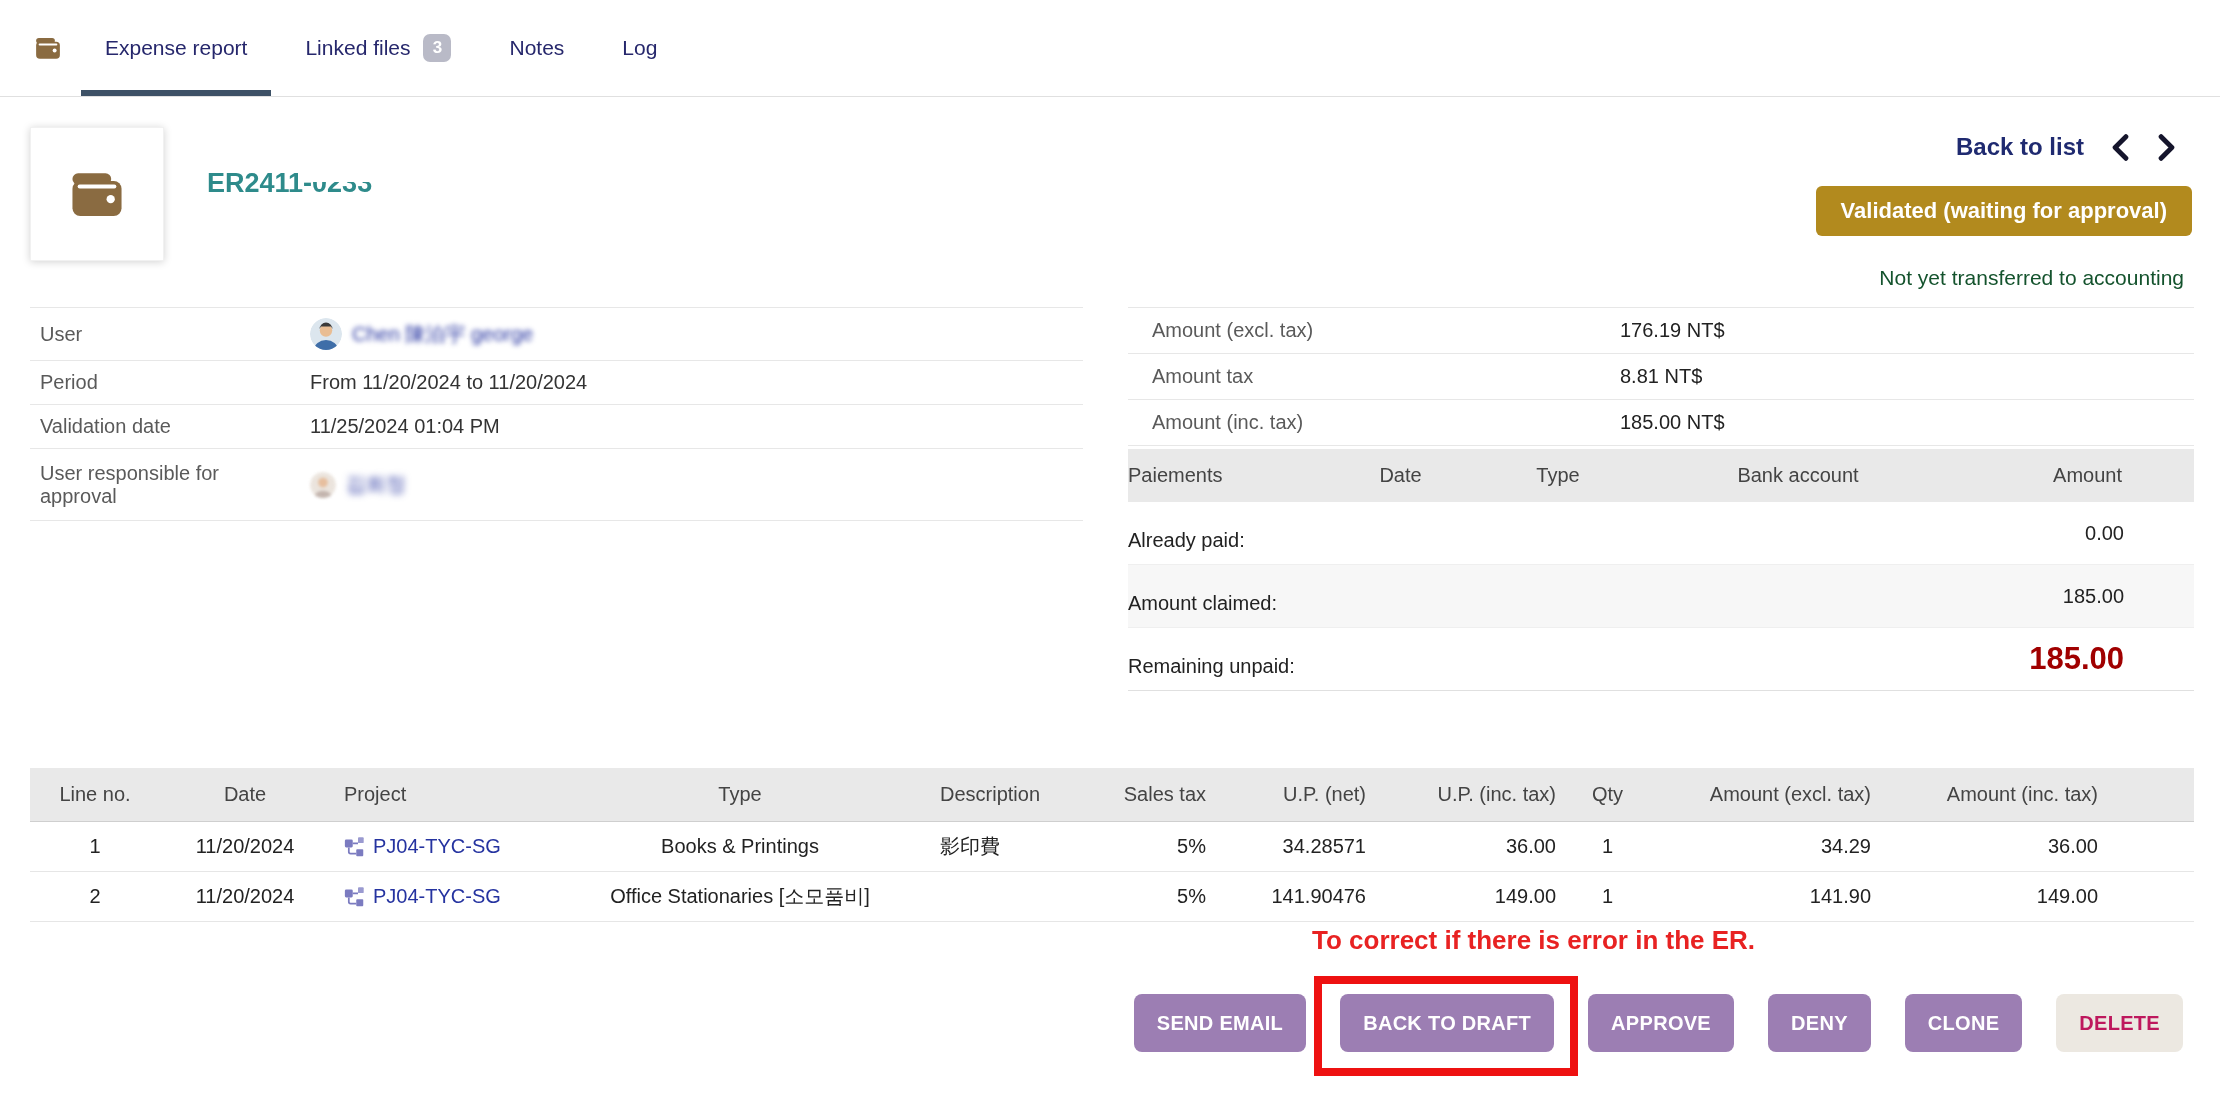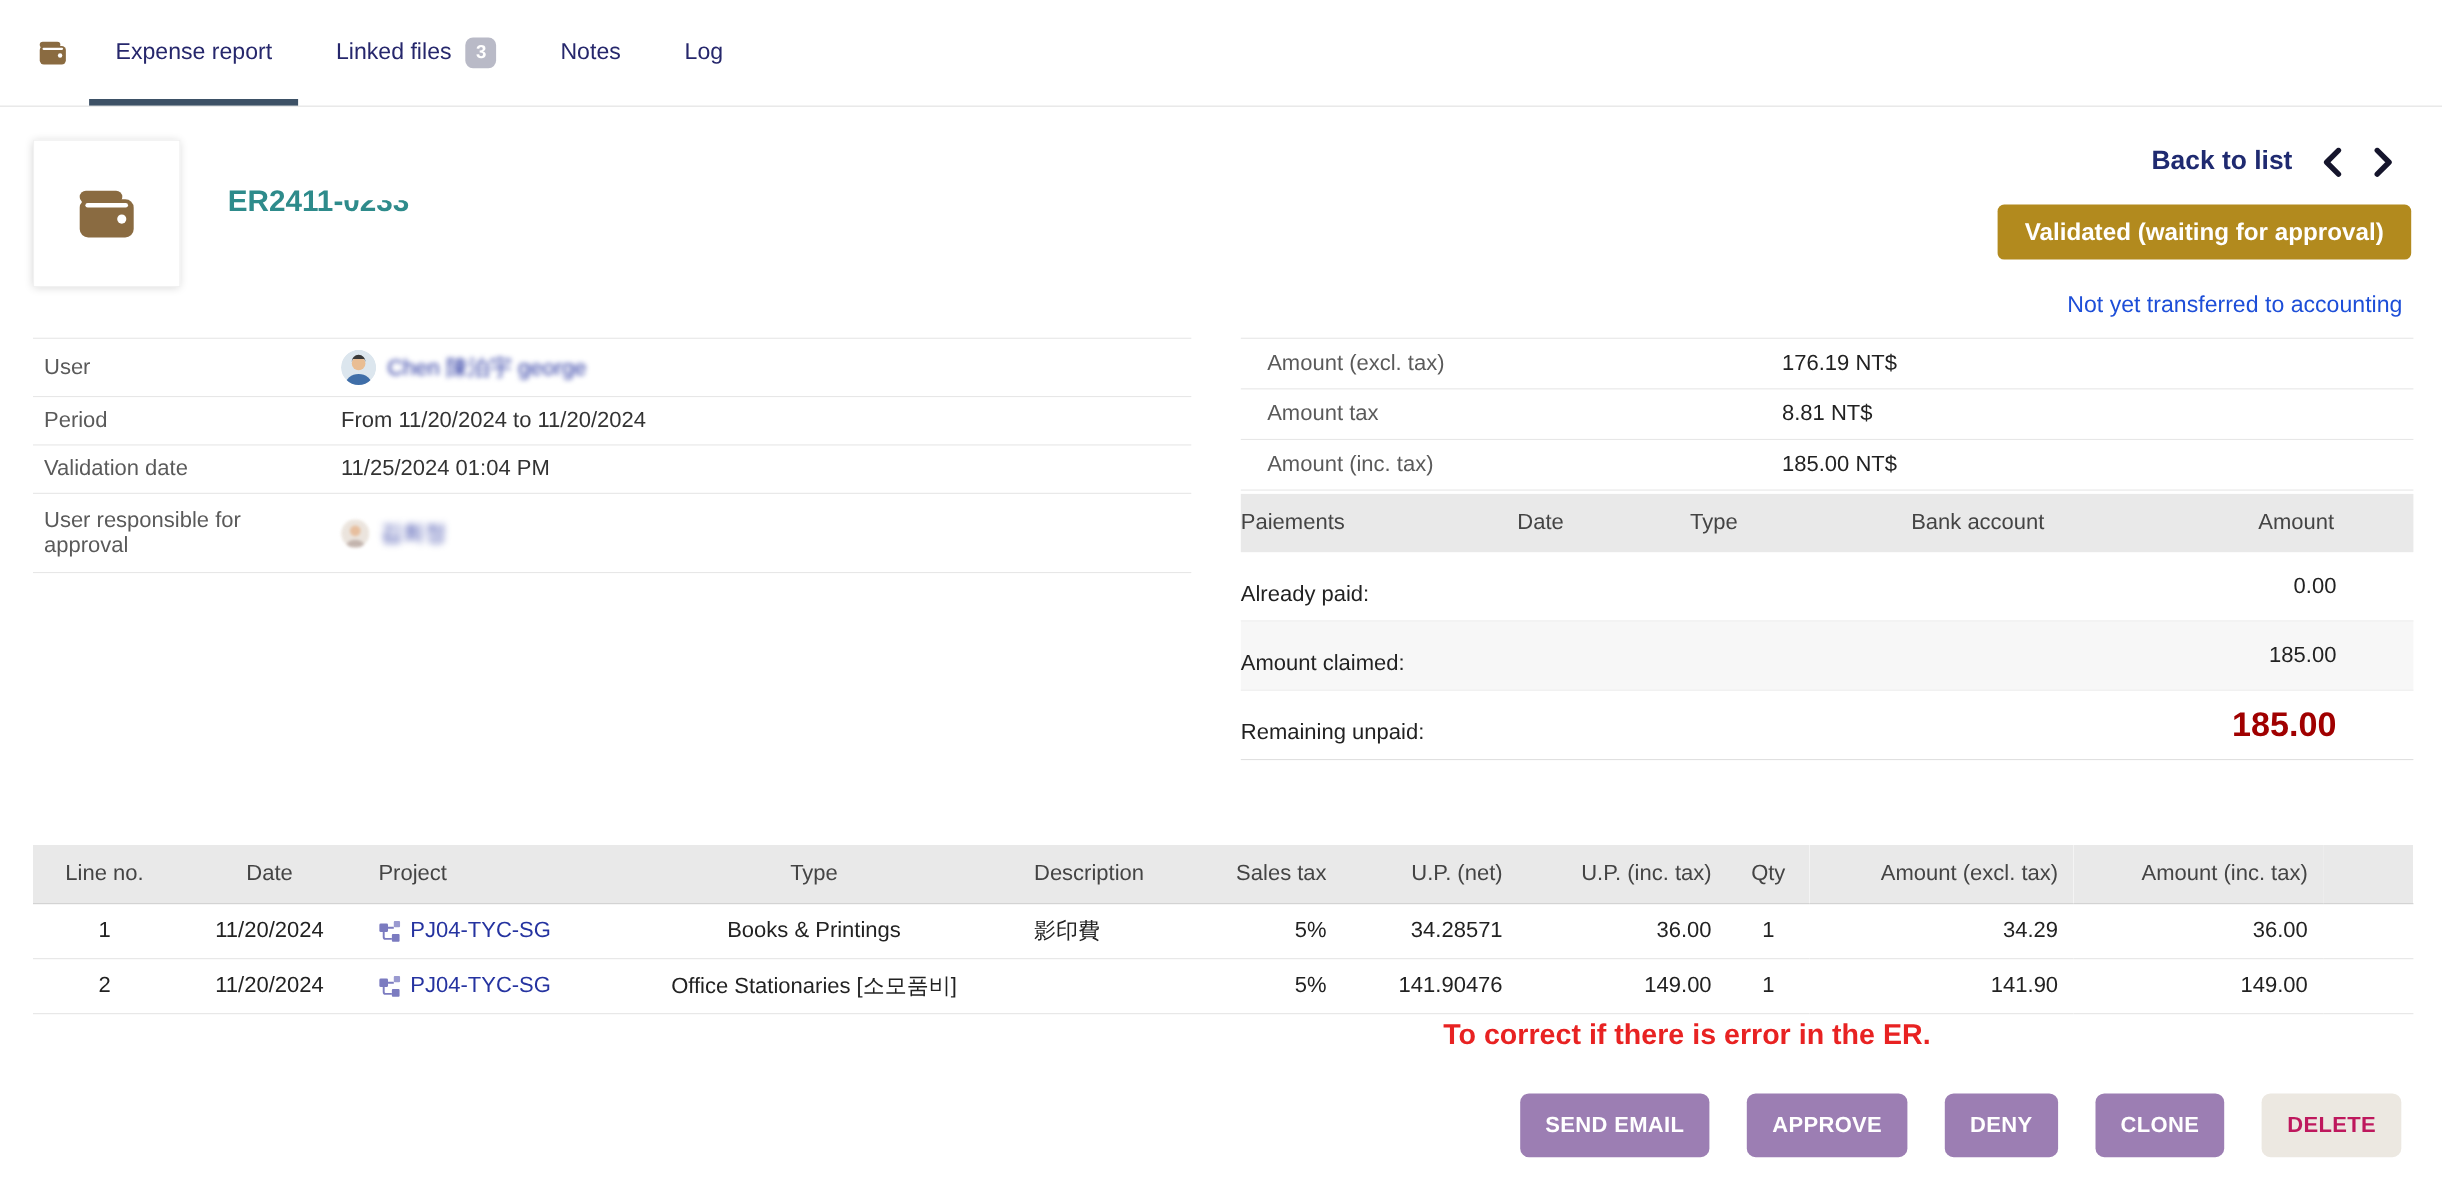--- a/index.html
+++ b/index.html
@@ -21,21 +21,21 @@
        border:1px solid #f1f1f1;box-shadow:0 1px 8px rgba(0,0,0,.18);
        display:flex;align-items:center;justify-content:center;}
   .ref{position:absolute;top:168px;left:207px;font-size:27px;font-weight:bold;color:#2e8b8b;white-space:nowrap;}
   .ref .redacted{position:relative;display:inline-block;}
   .ref .redacted::after{content:'';position:absolute;left:-2px;right:-5px;top:-5px;height:60%;background:#fff;}
   .topnav{position:absolute;top:130px;right:44px;display:flex;align-items:center;gap:27px;height:34px;}
   .back-to-list{color:#1f2a70;font-weight:bold;font-size:24px;text-decoration:none;cursor:pointer;}
   .chev{display:flex;align-items:center;cursor:pointer;}
   .status-badge{position:absolute;top:186px;right:28px;height:50px;line-height:50px;padding:0 25px;
        background:#b28a1e;color:#fff;font-weight:bold;font-size:22px;border-radius:6px;}
-  .accounting-note{position:absolute;top:266px;right:36px;color:#1d4ed8;font-size:21px;}
+  .accounting-note{position:absolute;top:266px;right:36px;color:#14532d;font-size:21px;}
 
   
   .info-table{position:absolute;top:307px;left:30px;width:1053px;border-collapse:collapse;}
   .info-table td{border-bottom:1px solid #e7e7e7;padding:10px 10px;font-size:20px;vertical-align:middle;}
   .info-table tr:first-child td{border-top:1px solid #e7e7e7;}
   .info-table td.lbl{width:250px;color:#5a5a5a;}
   .userline{display:flex;align-items:center;gap:10px;color:#2533a0;cursor:pointer;}
   .blur1{filter:blur(2.4px);}
   .blur2{filter:blur(3.6px);}
   .avatar{width:32px;height:32px;border-radius:50%;overflow:hidden;flex:0 0 auto;}
@@ -300,19 +300,23 @@
         <td class="ar">149.00</td>
         <td></td>
       </tr>
     </tbody>
   </table>
 
   <div class="annotation">To correct if there is error in the ER.</div>
 
   <div class="actions">
     <button class="btn">SEND EMAIL</button>
+    <span class="frame-wrap">
+      <button class="btn">BACK TO DRAFT</button>
+      <span class="frame"></span>
+    </span>
     <button class="btn">APPROVE</button>
     <button class="btn">DENY</button>
     <button class="btn">CLONE</button>
     <button class="btn delete">DELETE</button>
   </div>
 
 </div>
 
 </body></html>

